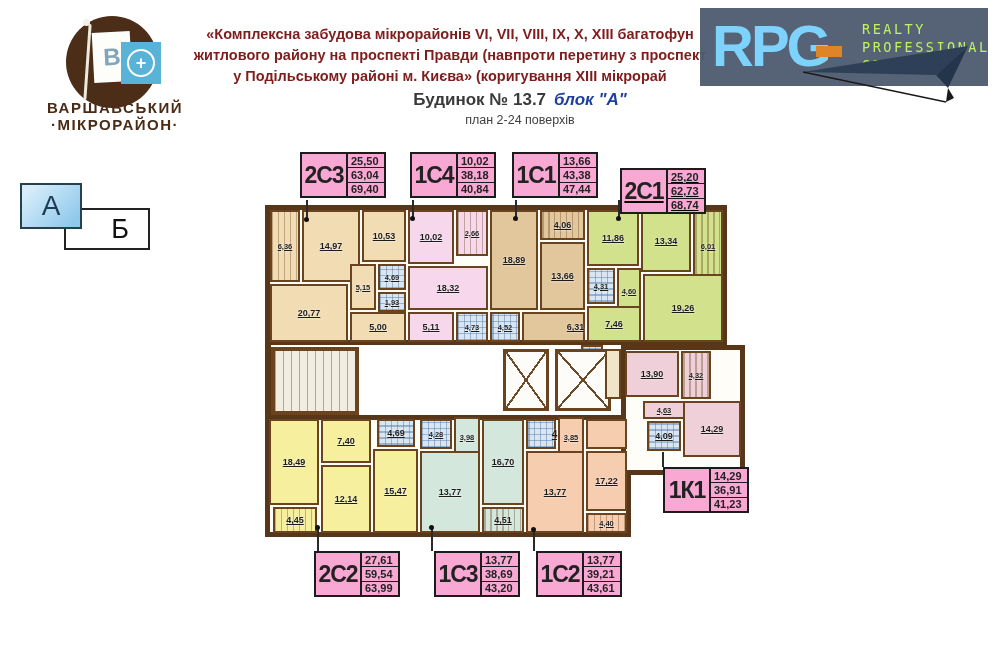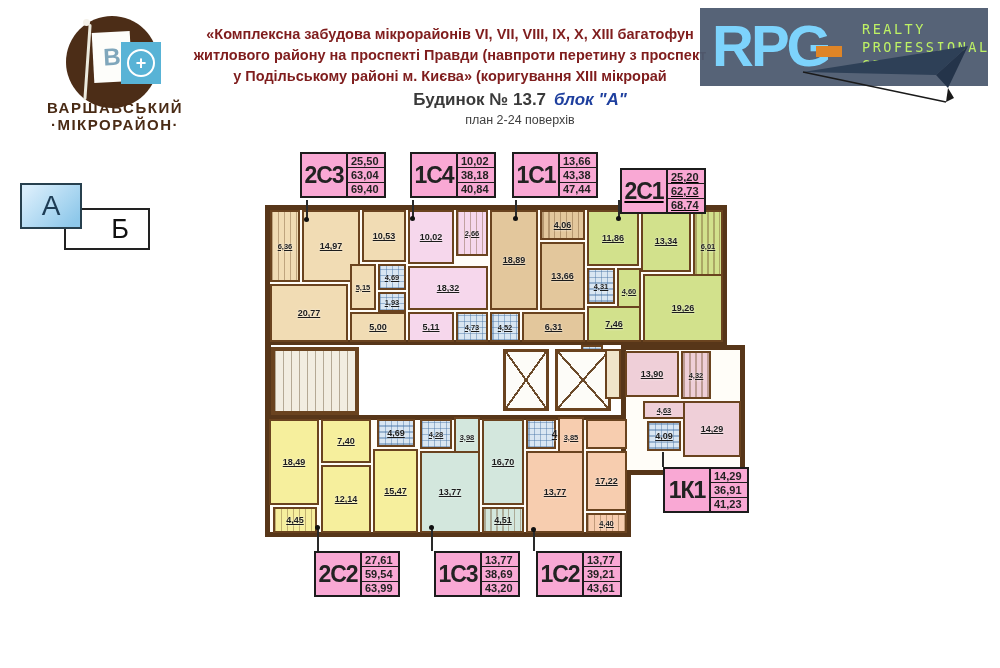--- a/index.html
+++ b/index.html
@@ -180,21 +180,21 @@
     <div class="room pat-s" style="left: 277px; top: 7px; width: 45px; height: 30px; background-color: rgb(227, 199, 156);">
       <span style="font-size: 9px;">4,06</span>
     </div>
     <div class="room" style="left: 277px; top: 39px; width: 45px; height: 68px; background-color: rgb(227, 199, 156);">
       <span style="font-size: 9px;">13,66</span>
     </div>
     <div class="room pat-b" style="left: 227px; top: 109px; width: 30px; height: 30px;">
       <span style="font-size: 7.5px;">4,52</span>
     </div>
     <div class="room" style="left: 259px; top: 109px; width: 63px; height: 30px; background-color: rgb(227, 199, 156);">
-      <span style="font-size: 9px;">6,31</span>
+      <span style="font-size: 9px; padding-left: 44px;">6,31</span>
     </div>
     <div class="room" style="left: 324px; top: 7px; width: 52px; height: 56px; background-color: rgb(210, 225, 140);">
       <span style="font-size: 9px;">11,86</span>
     </div>
     <div class="room" style="left: 378px; top: 7px; width: 50px; height: 62px; background-color: rgb(210, 225, 140);">
       <span style="font-size: 9px;">13,34</span>
     </div>
     <div class="room pat-s" style="left: 430px; top: 7px; width: 30px; height: 72px; background-color: rgb(210, 225, 140);">
       <span style="font-size: 7.5px;">6,01</span>
     </div>

